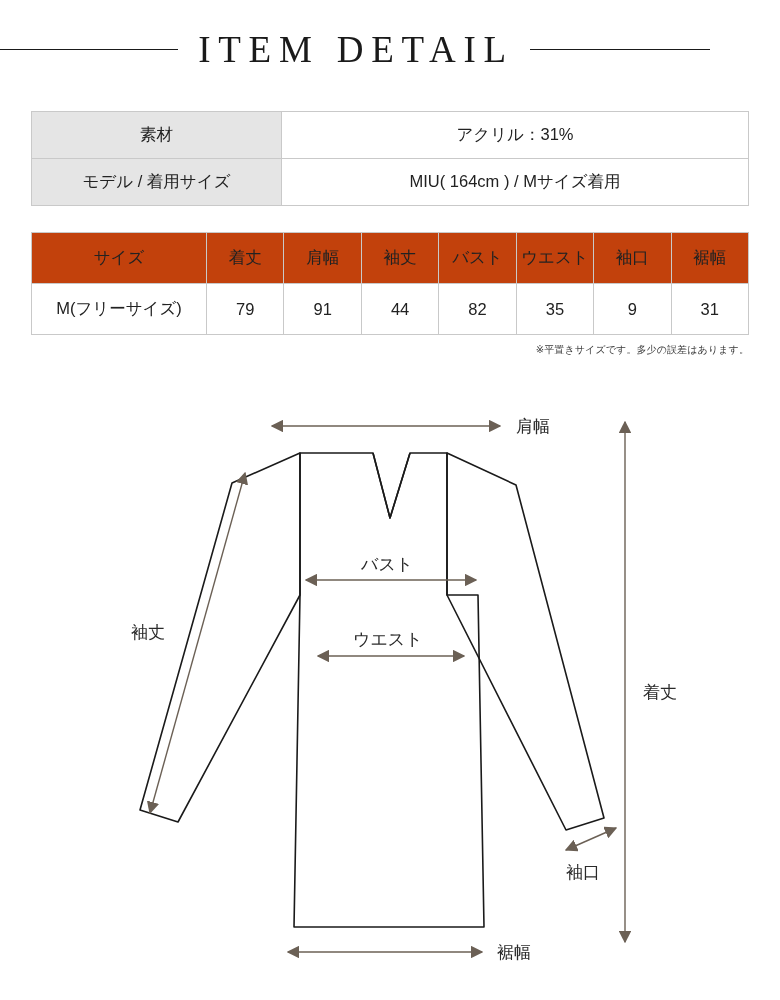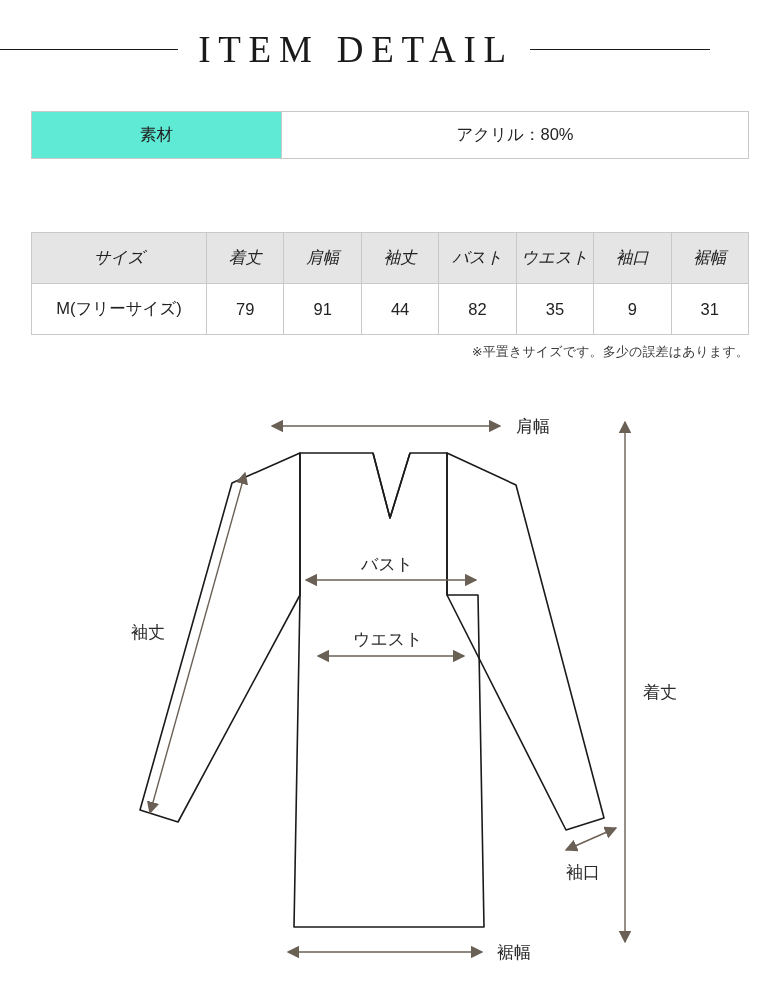--- a/index.html
+++ b/index.html
@@ -55,21 +55,21 @@
   }
   .spec-table td {
     border: 1px solid #c9c9c9;
     height: 47px;
     text-align: center;
     vertical-align: middle;
     font-size: 16.5px;
     color: #222;
   }
   .spec-table td.label {
-    background: #5eead4;
+    background: #e5e5e5;
     width: 250px;
   }
 
   .size-table {
     position: absolute;
     left: 31px;
     top: 232px;
     width: 718px;
     border-collapse: collapse;
     table-layout: fixed;
@@ -77,30 +77,29 @@
   .size-table th, .size-table td {
     border: 1px solid #c9c9c9;
     height: 51px;
     text-align: center;
     vertical-align: middle;
     font-size: 16.5px;
     font-weight: 400;
     color: #222;
   }
   .size-table thead th {
-    background: #e5e5e5;
-    font-style: italic;
+    background: #c2410c;
   }
   .size-table .col-name { width: 175px; }
 
   .note {
     position: absolute;
     right: 31px;
     top: 343px;
-    font-size: 13px;
+    font-size: 10px;
     color: #3a3a3a;
     letter-spacing: 0.01em;
   }
 
   
   .diagram {
     position: absolute;
     left: 0;
     top: 390px;
     width: 780px;
@@ -120,21 +119,25 @@
 <div class="header">
   <div class="rule left"></div>
   <div class="title">ITEM DETAIL</div>
   <div class="rule right"></div>
 </div>
 
 <table class="spec-table">
   <tbody>
     <tr>
       <td class="label">素材</td>
-      <td>アクリル：80%</td>
+      <td>アクリル：31%</td>
+    </tr>
+    <tr>
+      <td class="label">モデル / 着用サイズ</td>
+      <td>MIU( 164cm ) / Mサイズ着用</td>
     </tr>
   </tbody>
 </table>
 
 <table class="size-table">
   <thead>
     <tr>
       <th class="col-name">サイズ</th>
       <th>着丈</th>
       <th>肩幅</th>

